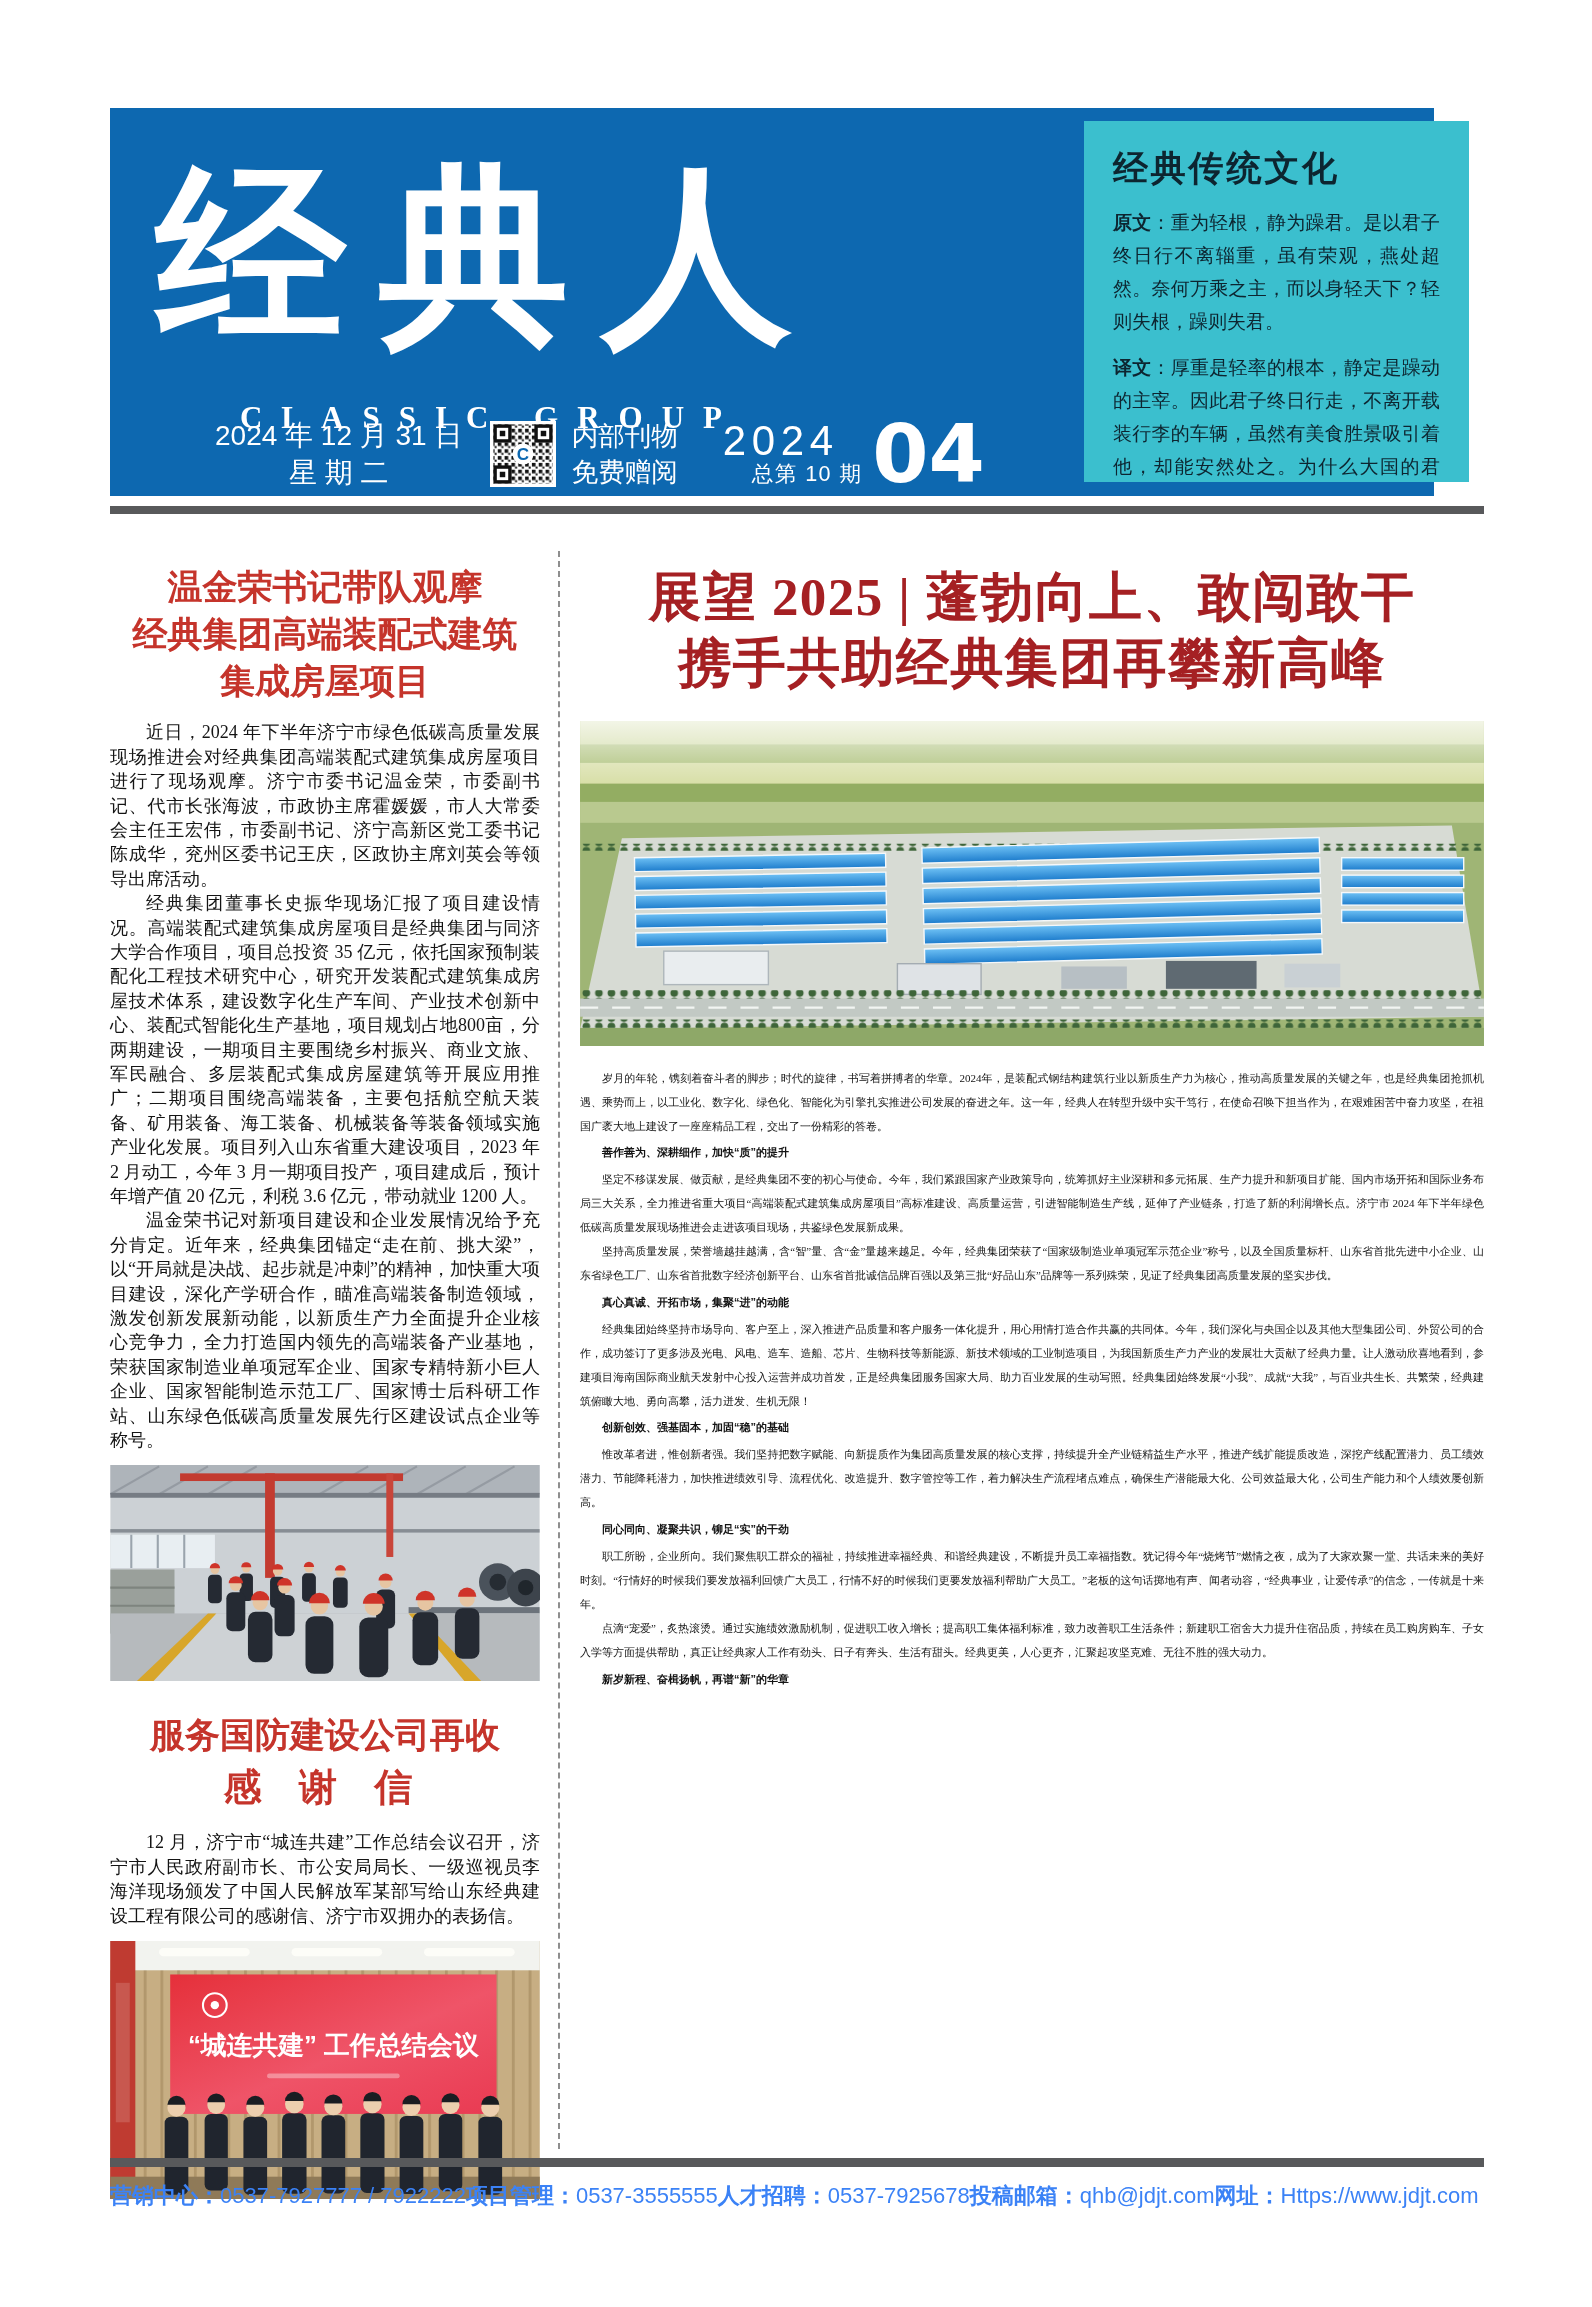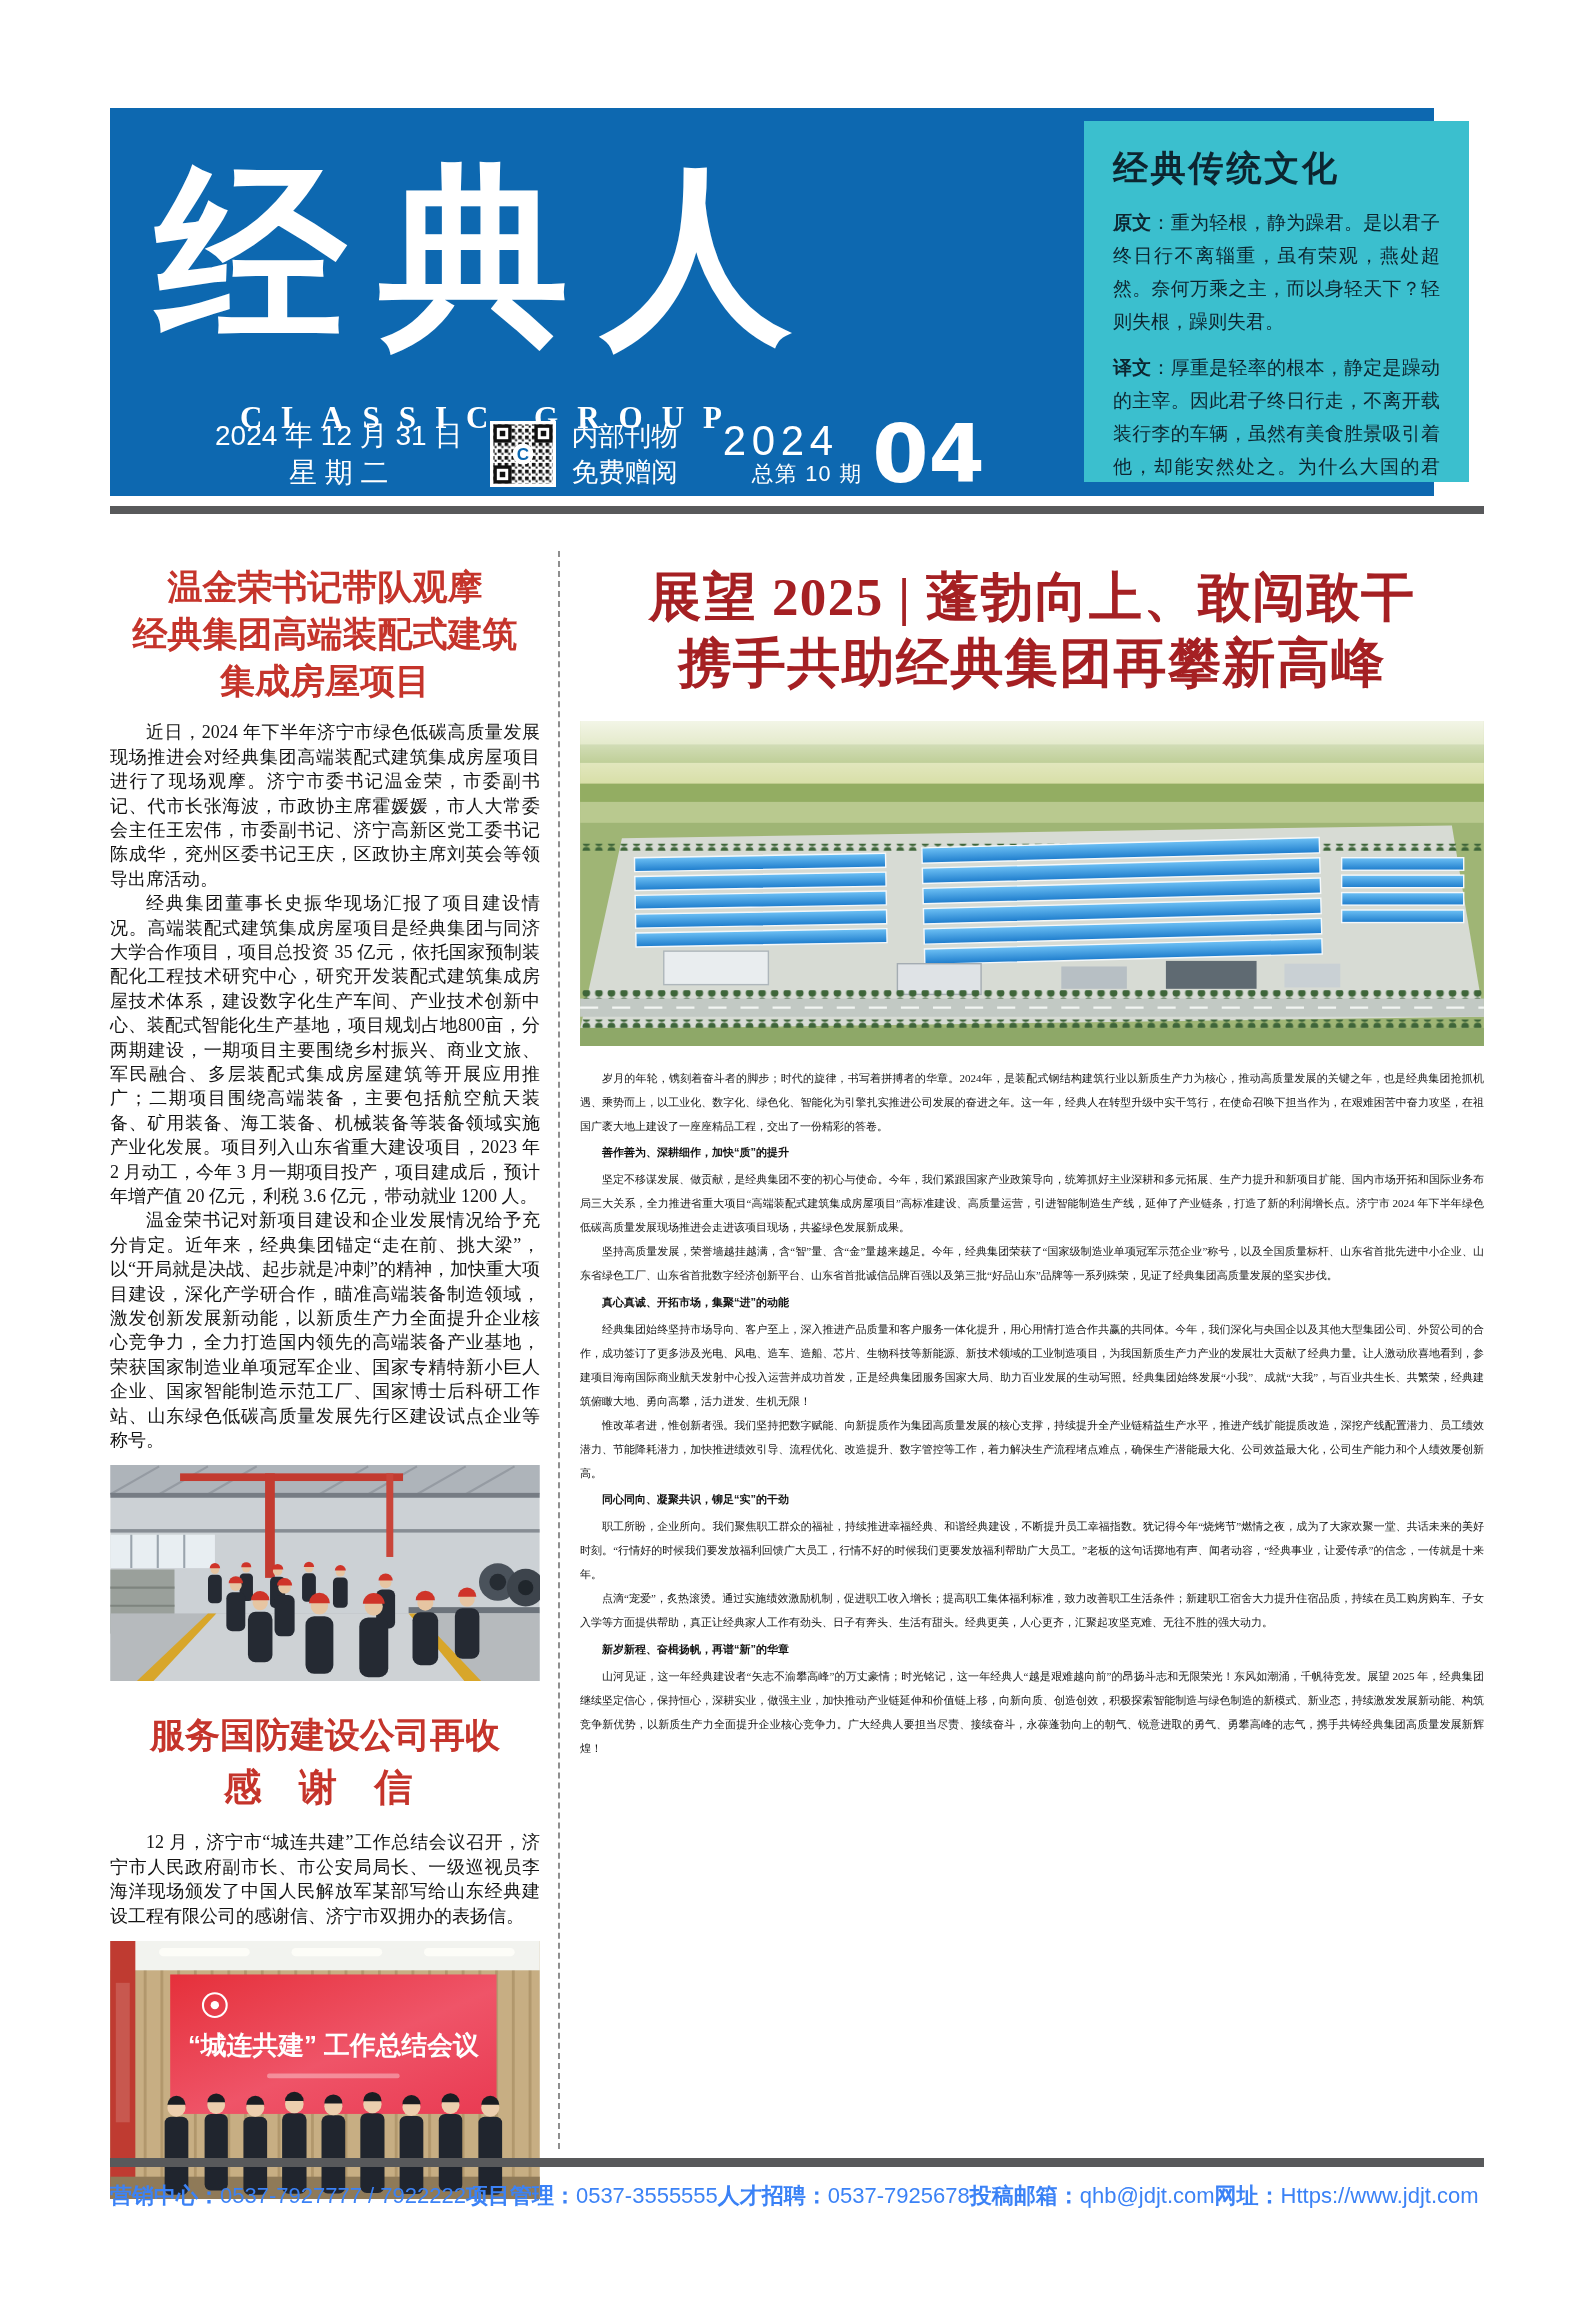--- a/index.html
+++ b/index.html
@@ -282,26 +282,26 @@
     </svg>
 
     <div class="article-body main-body">
 
     <p class="seg p">岁月的年轮，镌刻着奋斗者的脚步；时代的旋律，书写着拼搏者的华章。2024年，是装配式钢结构建筑行业以新质生产力为核心，推动高质量发展的关键之年，也是经典集团抢抓机遇、乘势而上，以工业化、数字化、绿色化、智能化为引擎扎实推进公司发展的奋进之年。这一年，经典人在转型升级中实干笃行，在使命召唤下担当作为，在艰难困苦中奋力攻坚，在祖国广袤大地上建设了一座座精品工程，交出了一份精彩的答卷。</p>
         <p class="seg h">善作善为、深耕细作，加快“质”的提升</p>
         <p class="seg p">坚定不移谋发展、做贡献，是经典集团不变的初心与使命。今年，我们紧跟国家产业政策导向，统筹抓好主业深耕和多元拓展、生产力提升和新项目扩能、国内市场开拓和国际业务布局三大关系，全力推进省重大项目“高端装配式建筑集成房屋项目”高标准建设、高质量运营，引进智能制造生产线，延伸了产业链条，打造了新的利润增长点。济宁市 2024 年下半年绿色低碳高质量发展现场推进会走进该项目现场，共鉴绿色发展新成果。</p>
         <p class="seg p">坚持高质量发展，荣誉墙越挂越满，含“智”量、含“金”量越来越足。今年，经典集团荣获了“国家级制造业单项冠军示范企业”称号，以及全国质量标杆、山东省首批先进中小企业、山东省绿色工厂、山东省首批数字经济创新平台、山东省首批诚信品牌百强以及第三批“好品山东”品牌等一系列殊荣，见证了经典集团高质量发展的坚实步伐。</p>
         <p class="seg h">真心真诚、开拓市场，集聚“进”的动能</p>
         <p class="seg p">经典集团始终坚持市场导向、客户至上，深入推进产品质量和客户服务一体化提升，用心用情打造合作共赢的共同体。今年，我们深化与央国企以及其他大型集团公司、外贸公司的合作，成功签订了更多涉及光电、风电、造车、造船、芯片、生物科技等新能源、新技术领域的工业制造项目，为我国新质生产力产业的发展壮大贡献了经典力量。让人激动欣喜地看到，参建项目海南国际商业航天发射中心投入运营并成功首发，正是经典集团服务国家大局、助力百业发展的生动写照。经典集团始终发展“小我”、成就“大我”，与百业共生长、共繁荣，经典建筑俯瞰大地、勇向高攀，活力迸发、生机无限！</p>
+        <p class="seg h">创新创效、强基固本，加固“稳”的基础</p>
         <p class="seg p">惟改革者进，惟创新者强。我们坚持把数字赋能、向新提质作为集团高质量发展的核心支撑，持续提升全产业链精益生产水平，推进产线扩能提质改造，深挖产线配置潜力、员工绩效潜力、节能降耗潜力，加快推进绩效引导、流程优化、改造提升、数字管控等工作，着力解决生产流程堵点难点，确保生产潜能最大化、公司效益最大化，公司生产能力和个人绩效屡创新高。</p>
         <p class="seg h">同心同向、凝聚共识，铆足“实”的干劲</p>
         <p class="seg p">职工所盼，企业所向。我们聚焦职工群众的福祉，持续推进幸福经典、和谐经典建设，不断提升员工幸福指数。犹记得今年“烧烤节”燃情之夜，成为了大家欢聚一堂、共话未来的美好时刻。“行情好的时候我们要发放福利回馈广大员工，行情不好的时候我们更要发放福利帮助广大员工。”老板的这句话掷地有声、闻者动容，“经典事业，让爱传承”的信念，一传就是十来年。</p>
         <p class="seg p">点滴“宠爱”，炙热滚烫。通过实施绩效激励机制，促进职工收入增长；提高职工集体福利标准，致力改善职工生活条件；新建职工宿舍大力提升住宿品质，持续在员工购房购车、子女入学等方面提供帮助，真正让经典家人工作有劲头、日子有奔头、生活有甜头。经典更美，人心更齐，汇聚起攻坚克难、无往不胜的强大动力。</p>
         <p class="seg h">新岁新程、奋楫扬帆，再谱“新”的华章</p>
-        <p class="seg p">山河见证，这一年经典建设者“矢志不渝攀高峰”的万丈豪情；时光铭记，这一年经典人“越是艰难越向前”的昂扬斗志和无限荣光！东风如潮涌，千帆待竞发。展望 2025 年，经典集团继续坚定信心，保持恒心，深耕实业，做强主业，加快推动产业链延伸和价值链上移，向新向质、创造创效，积极探索智能制造与绿色制造的新模式、新业态，持续激发发展新动能、构筑竞争新优势，以新质生产力全面提升企业核心竞争力。广大经典人要担当尽责、接续奋斗，永葆蓬勃向上的朝气、锐意进取的勇气、勇攀高峰的志气，携手共铸经典集团高质量发展新辉煌！</p>
       </div>
   </div>
 
   <div class="rule bottom"></div>
   <div class="footer">
 
   <span class="f-item"><b>营销中心：</b><span>0537-7927777 / 7922222</span></span>
       <span class="f-item"><b>项目管理：</b><span>0537-3555555</span></span>
       <span class="f-item"><b>人才招聘：</b><span>0537-7925678</span></span>
       <span class="f-item"><b>投稿邮箱：</b><span>qhb@jdjt.com</span></span>

